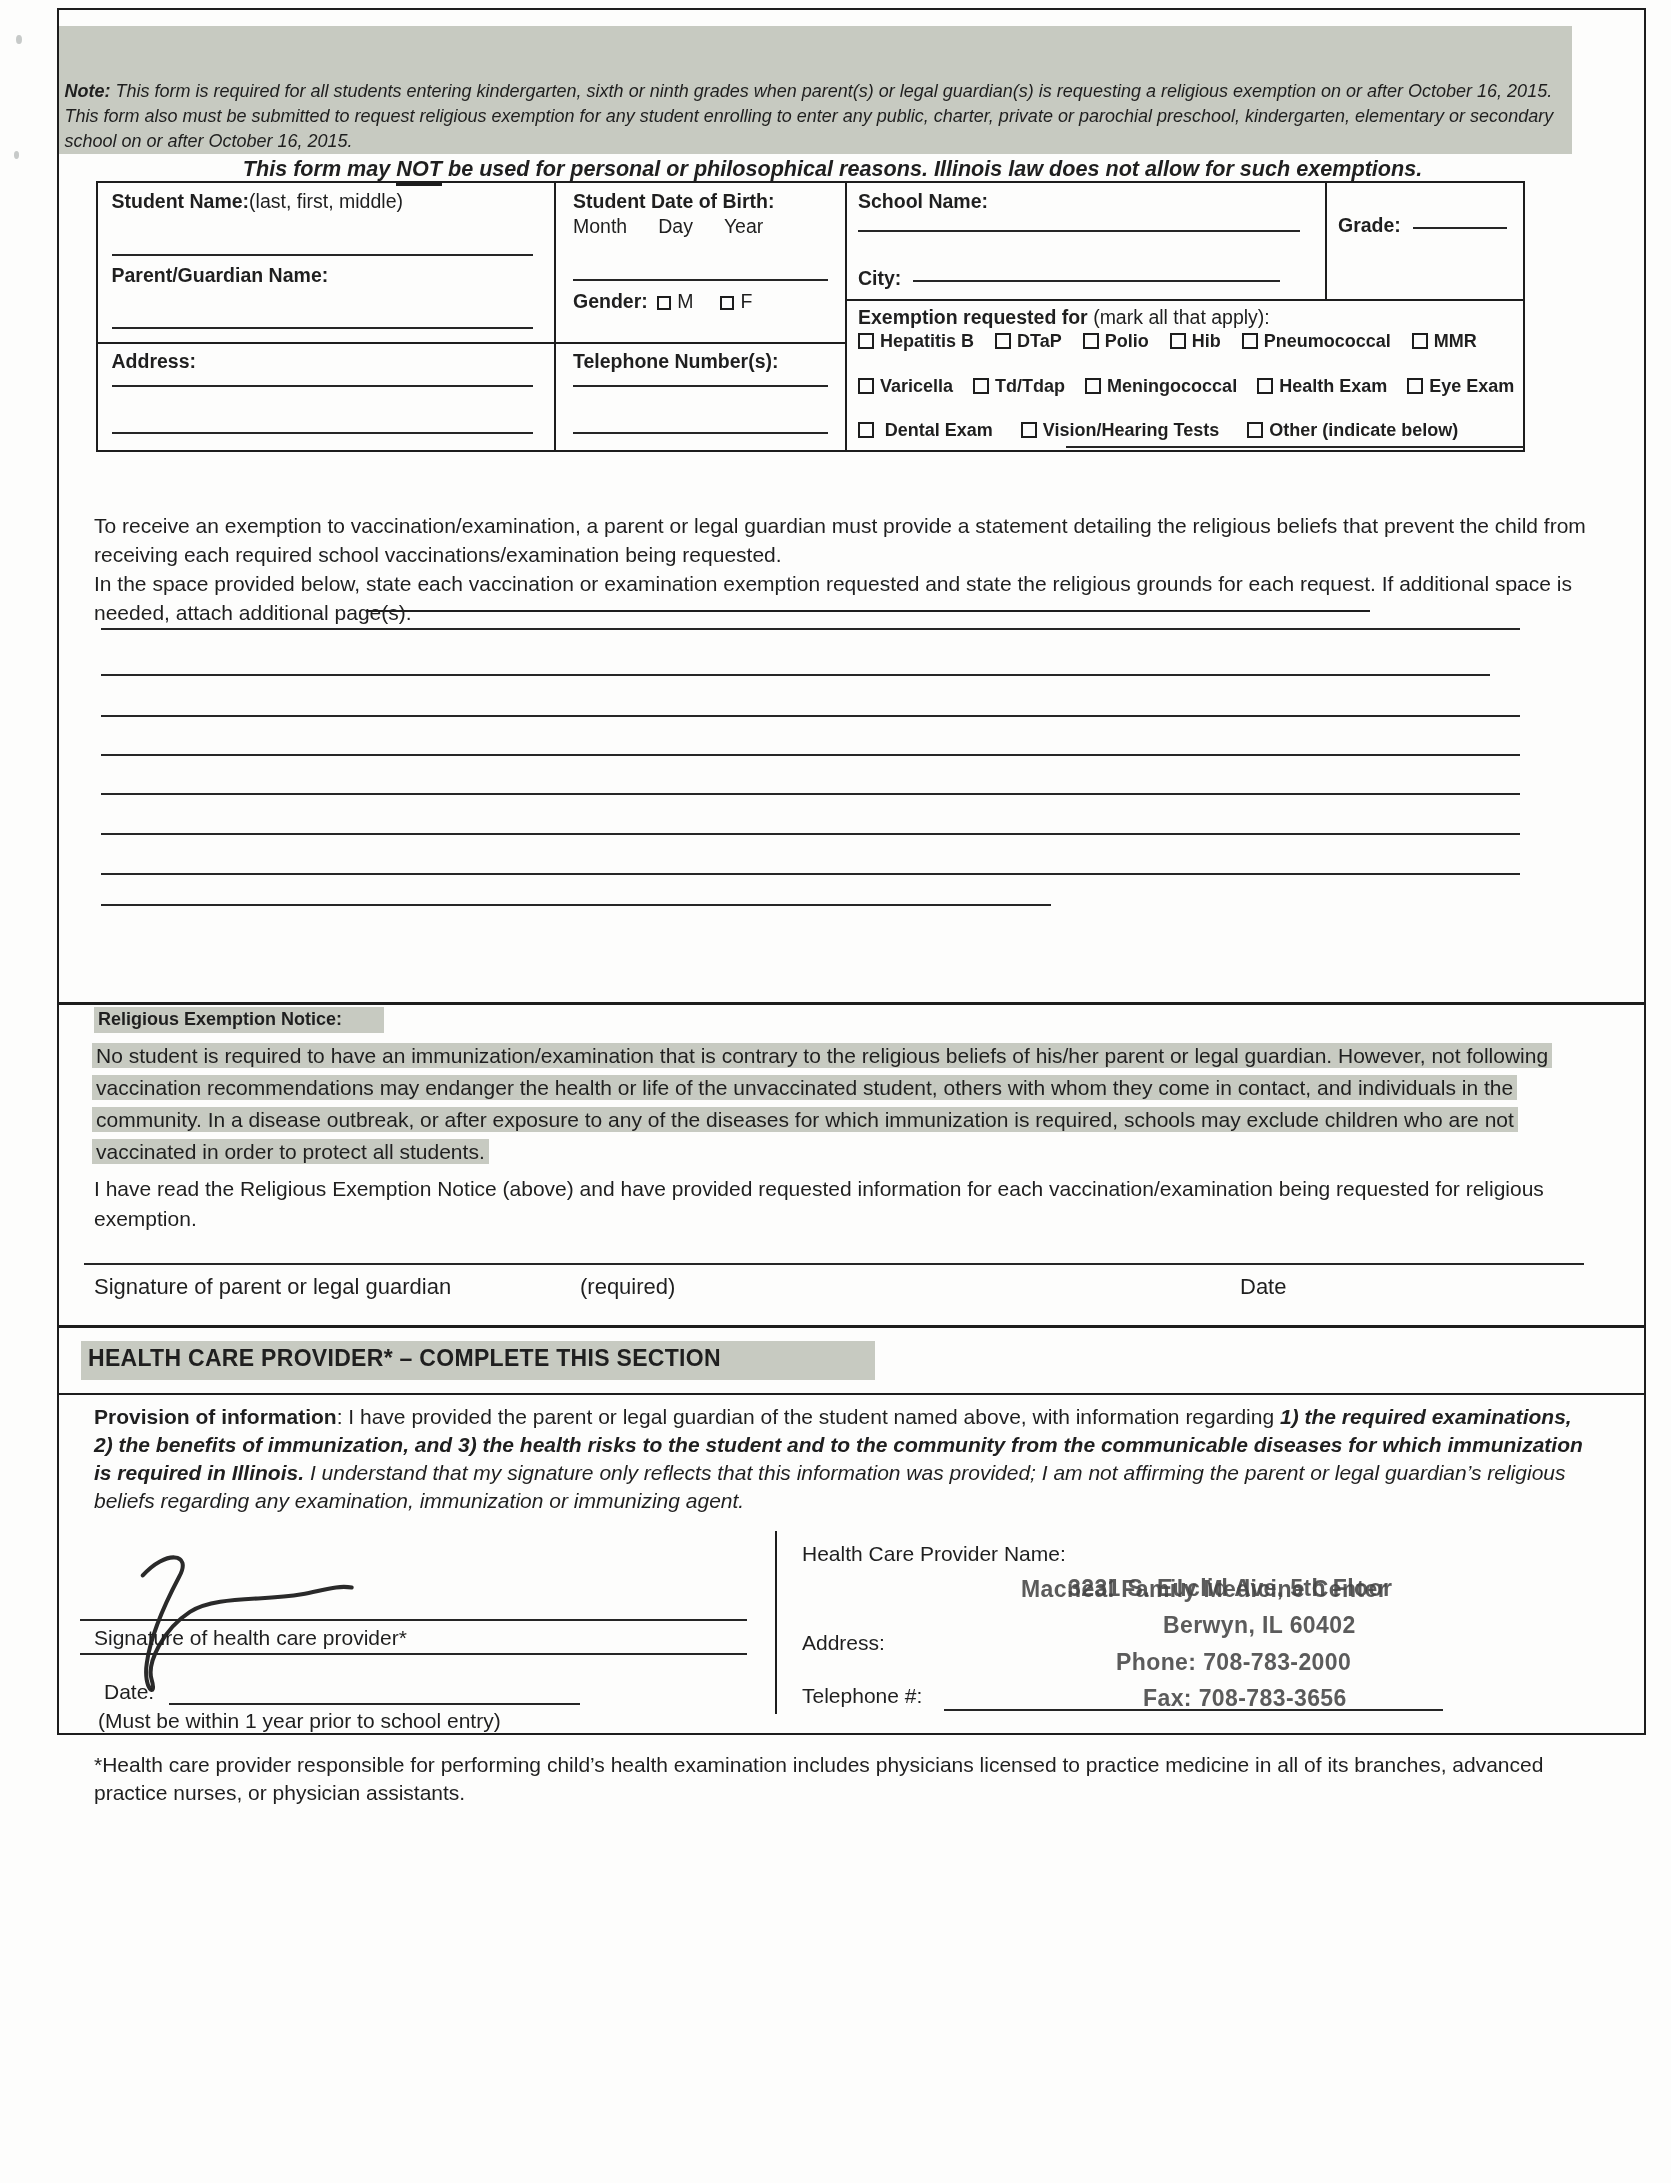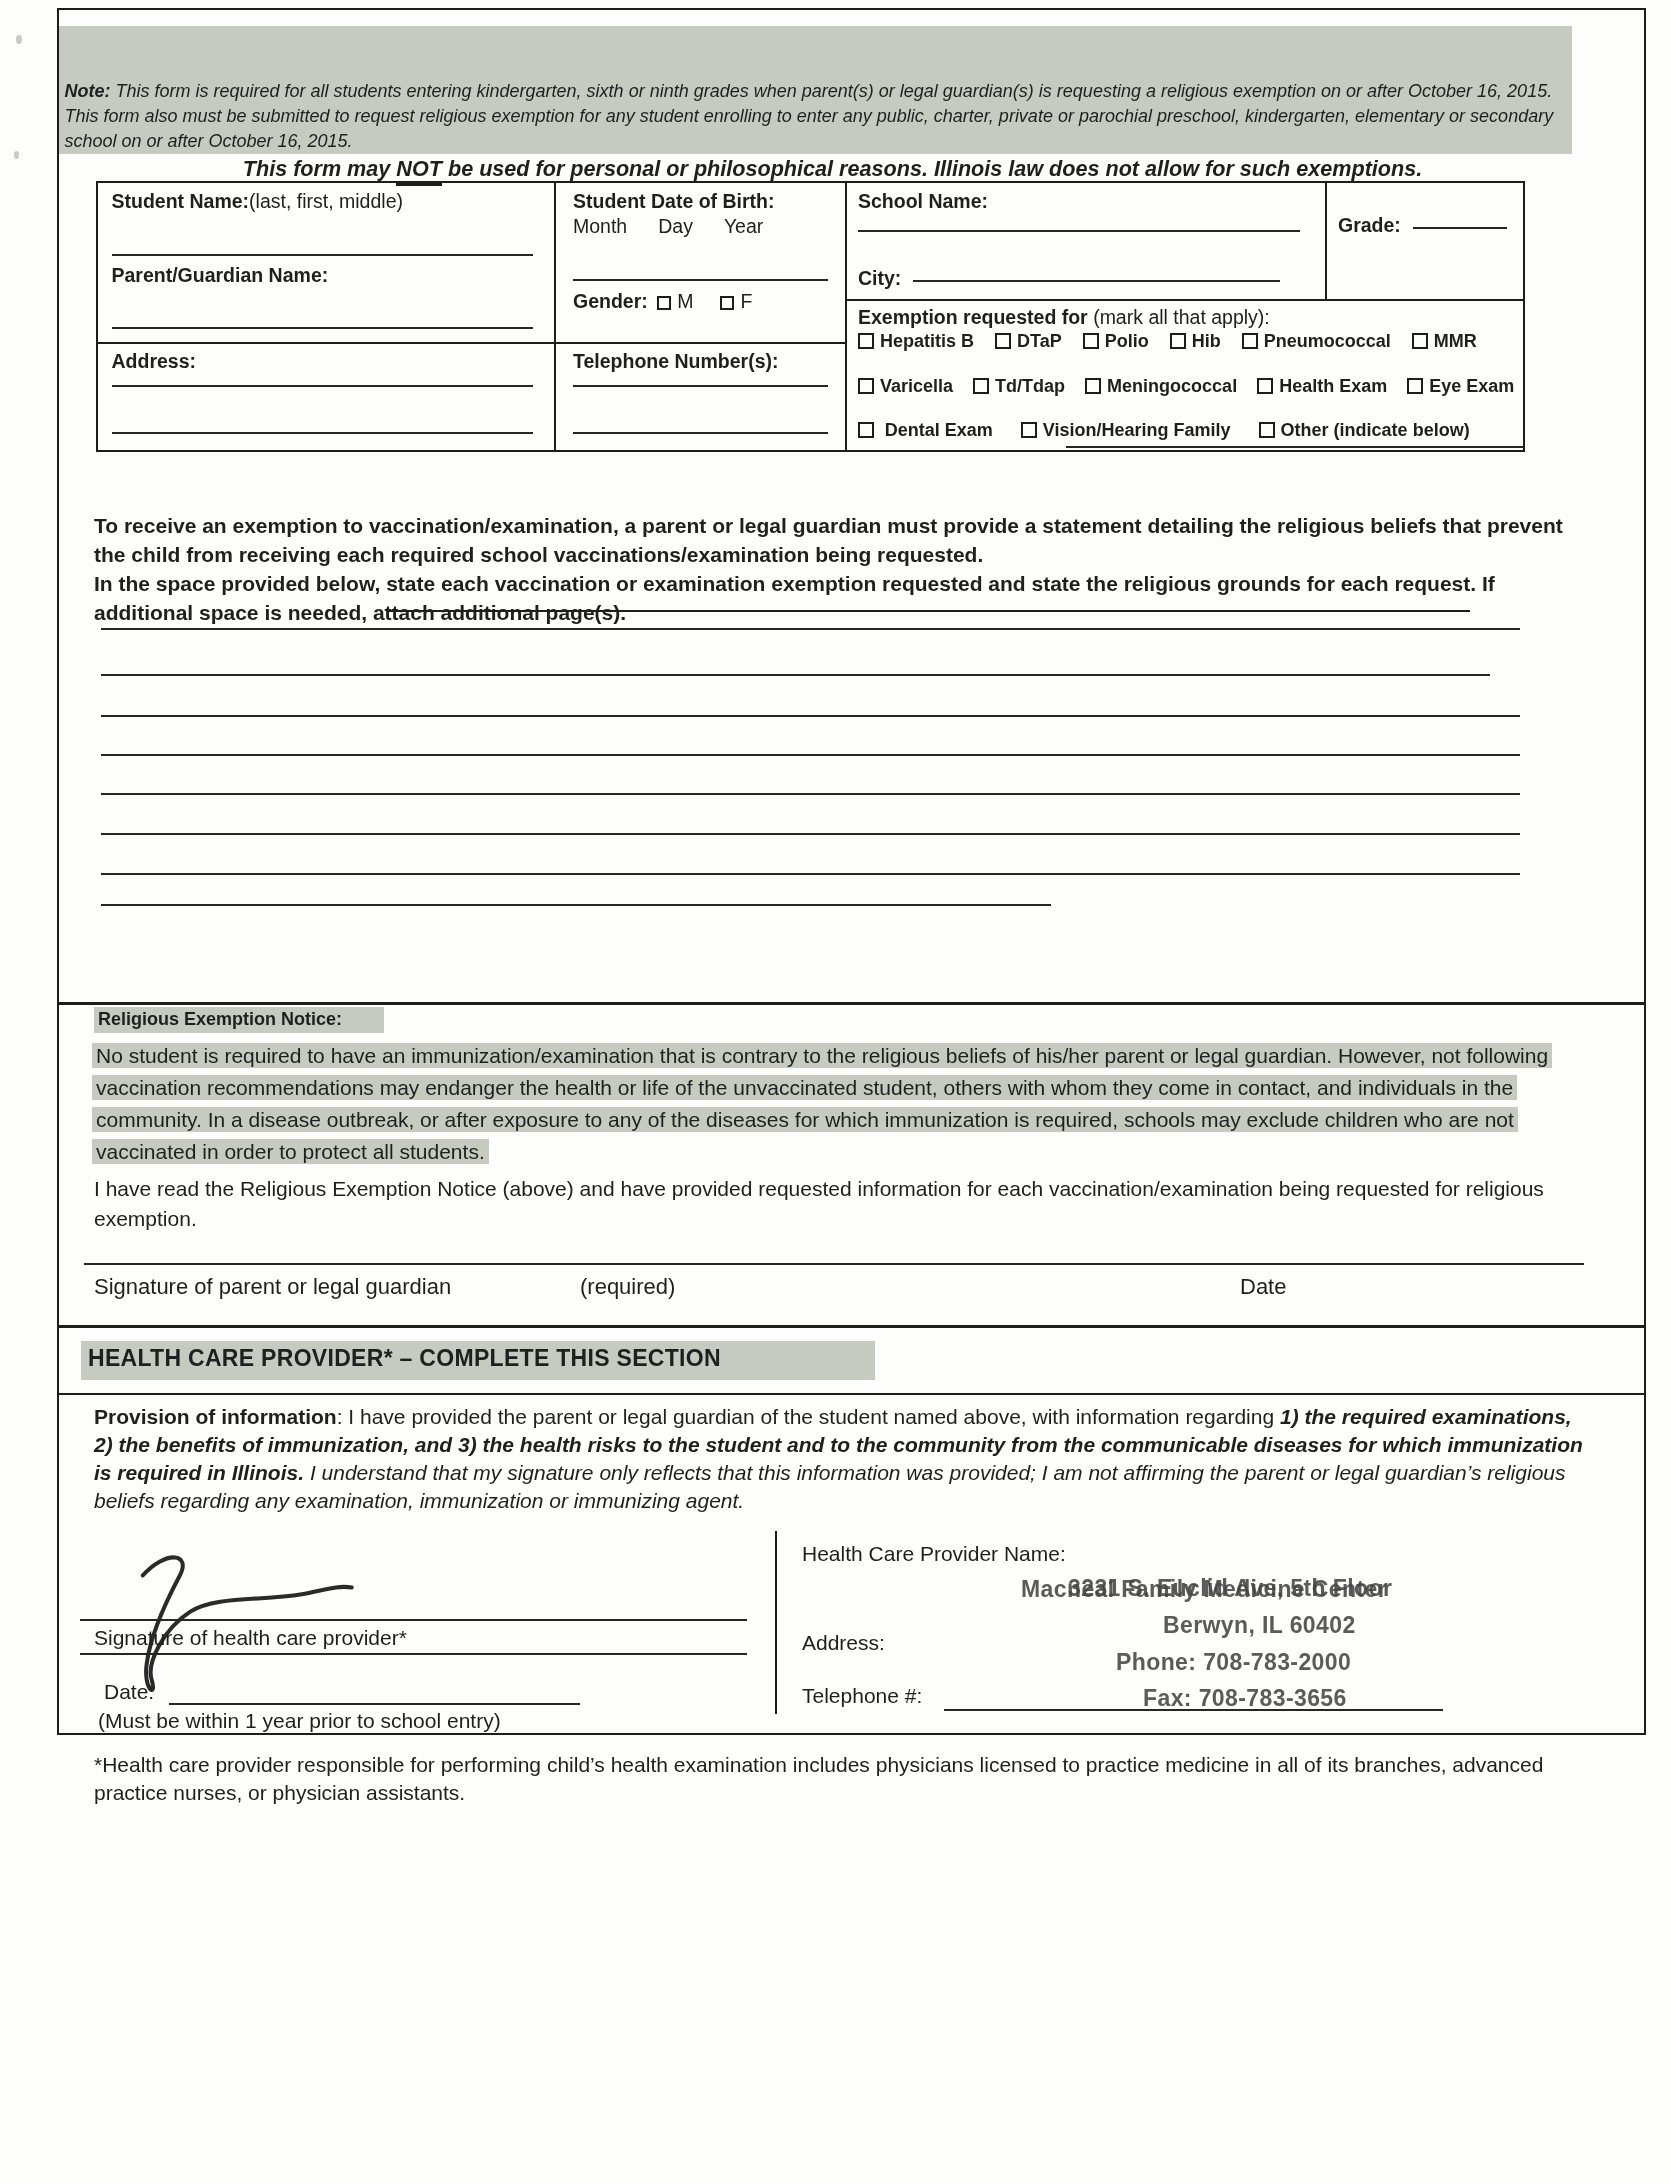--- a/index.html
+++ b/index.html
@@ -22,21 +22,21 @@
   .stable{position:absolute;left:96px;top:181px;width:1429px;height:271px;border:2px solid #1d1d1d;}
   .vline,.hline{position:absolute;background:#1d1d1d;}
   .lbl{font-size:19.5px;font-weight:bold;white-space:nowrap;}
   .plain{font-weight:normal;}
   .wline{position:absolute;border-bottom:2px solid #262626;height:0;}
   .cbrow{position:absolute;white-space:nowrap;font-size:18px;font-weight:bold;}
   .cbi{display:inline-block;}
   .cb{display:inline-block;width:16px;height:16px;border:2.7px solid #1d1d1d;vertical-align:-2px;margin-right:6px;}
   .cb.sm{width:14px;height:14px;border-width:2px;}
   
-  .statement{position:absolute;left:94px;top:511px;width:1493px;font-size:21px;font-weight:bold;line-height:29px;}
+  .statement{position:absolute;left:94px;top:511px;width:1493px;font-size:21px;font-weight:normal;line-height:29px;}
   .statement .ul{border-bottom:2.7px solid #1d1d1d;padding-bottom:15px;}
   
   .rule{position:absolute;background:#1d1d1d;}
   .notice-title{position:absolute;left:94px;top:1007px;font-size:18px;font-weight:bold;background:var(--highlight);padding:2px 42px 3.4px 4px;}
   .notice-body{position:absolute;left:92px;top:1040px;width:1500px;font-size:21px;line-height:32px;}
   .notice-body .hl{background:var(--highlight);padding:1.3px 4px;-webkit-box-decoration-break:clone;box-decoration-break:clone;}
   .ack{position:absolute;left:94px;top:1174px;width:1496px;font-size:21px;line-height:30px;}
   .psig-lbl{font-size:22px;white-space:nowrap;}
   
   .hcp-band{position:absolute;left:81px;top:1341px;width:794px;height:39px;background:var(--highlight);}
@@ -112,21 +112,21 @@
     <div class="cbrow" style="left:760px;top:193px;">
       <span class="cbi" style="margin-right:15px;"><span class="cb"></span><span>Varicella</span></span>
       <span class="cbi" style="margin-right:15px;"><span class="cb"></span><span>Td/Tdap</span></span>
       <span class="cbi" style="margin-right:15px;"><span class="cb"></span><span>Meningococcal</span></span>
       <span class="cbi" style="margin-right:15px;"><span class="cb"></span><span>Health Exam</span></span>
       <span class="cbi"><span class="cb"></span><span>Eye Exam</span></span>
     </div>
 
     <div class="cbrow" style="left:760px;top:237px;">
       <span class="cbi" style="margin-right:23px;"><span class="cb" style="margin-right:10.8px;"></span><span>Dental Exam</span></span>
-      <span class="cbi" style="margin-right:23px;"><span class="cb"></span><span>Vision/Hearing Family</span></span>
+      <span class="cbi" style="margin-right:23px;"><span class="cb"></span><span>Vision/Hearing Tests</span></span>
       <span class="cbi"><span class="cb"></span><span>Other (indicate below)</span></span>
     </div>
     <div class="wline" style="left:968px;top:263px;width:458px;border-bottom-width:2.7px;"></div>
   </div>
 
   <div class="statement">
     <p>To receive an exemption to vaccination/examination, a parent or legal guardian must provide a statement detailing the religious beliefs that prevent the child from receiving each required school vaccinations/examination being requested.</p>
     <p><span>In the space provided below, </span><span class="ul">state each vaccination or examination exemption requested and state the religious grounds for each request</span><span>.   If additional space is needed, attach additional page(s).</span></p>
   </div>
 

